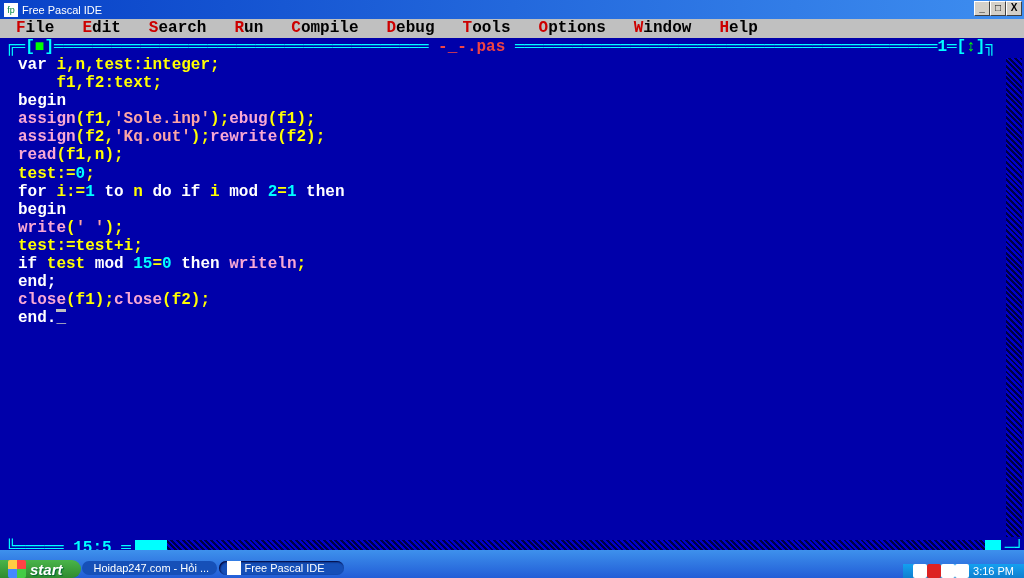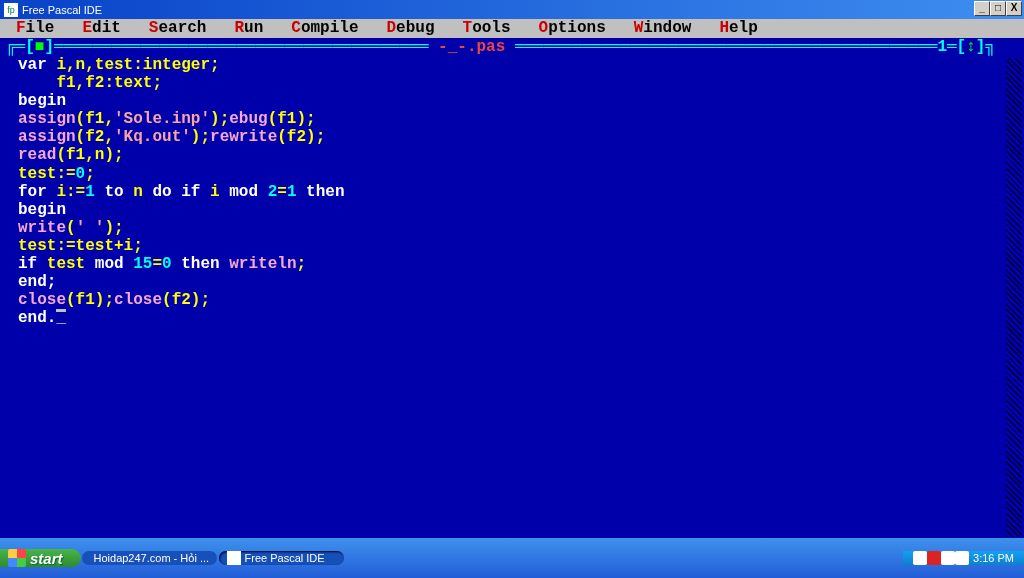--- a/index.html
+++ b/index.html
@@ -126,25 +126,25 @@
   color: #000;
   height: 19px;
   line-height: 19px;
   font-size: 16px;
   padding-left: 16px;
   white-space: pre;
 }
 .statusbar .hk { color: #cc0000; }
 .taskbar {
   background: linear-gradient(to bottom, #3E91EC, #225DD7);
-  height: 40px;
+  height: 28px;
   position: absolute;
   bottom: 0; left:0; right:0;
   display: flex;
-  align-items: center;
+  align-items: flex-end;
   font-family: Tahoma, sans-serif;
   font-size: 11px;
   font-weight: normal;
   color: #fff;
 }
 .start-btn {
   background: linear-gradient(to bottom,#49B44A,#2E8B2E);
   border-radius: 0 12px 12px 0;
   padding: 0 18px 0 8px;
   display:flex; align-items:center;

